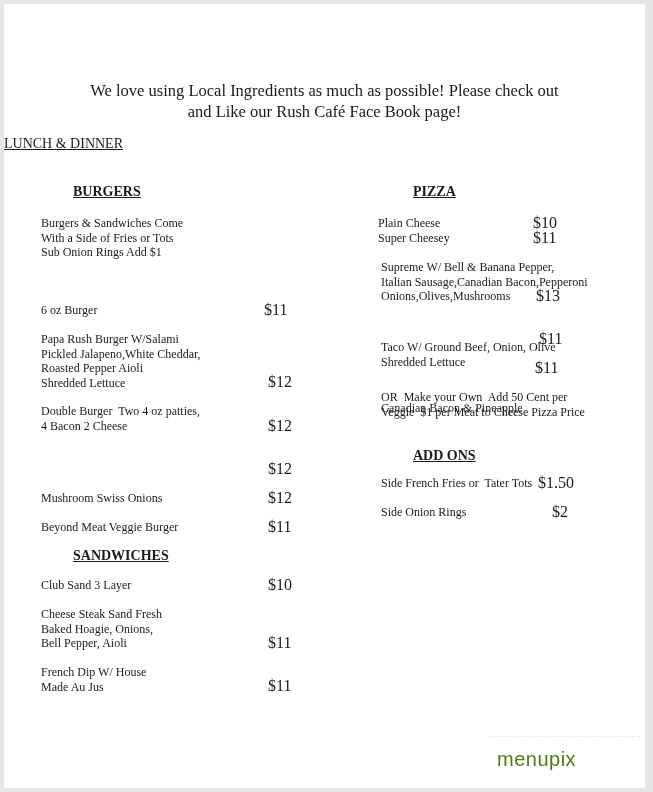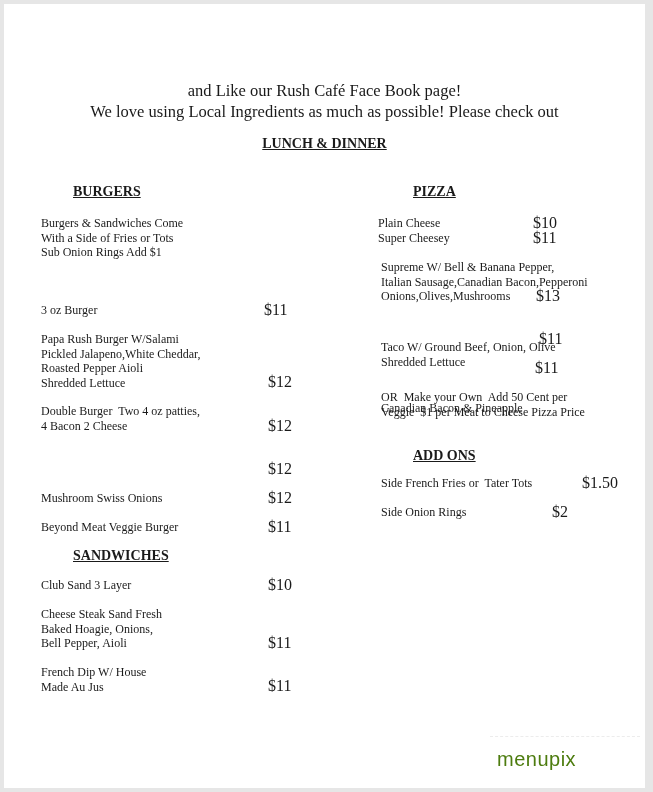--- a/index.html
+++ b/index.html
@@ -20,23 +20,23 @@
   .intro {
     position: absolute; left: 0; width: 100%;
     top: 76px;
     text-align: center;
     font-size: 16.5px;
     line-height: 21px;
   }
   .title {
     position: absolute; left: 0; width: 100%;
     top: 132px;
-    text-align: center;
+    text-align: left;
     font-size: 14px;
-    font-weight: bold;
+    font-weight: normal;
   }
   .title span { text-decoration: underline; }
   .sec {
     position: absolute;
     font-size: 14px;
     font-weight: bold;
     text-decoration: underline;
     margin-left: 32px;
   }
   .blk {
@@ -63,32 +63,32 @@
     left: 490px; top: 736px; width: 150px; height: 0;
     border-top: 1px dashed #ececec;
   }
 </style>
 </head>
 <body>
 
 <div class="page">
 
   <div class="intro">
+    <div>We love using Local Ingredients as much as possible! Please check out</div>
     <div>and Like our Rush Café Face Book page!</div>
-    <div>We love using Local Ingredients as much as possible! Please check out</div>
   </div>
 
   <div class="title"><span>LUNCH &amp; DINNER</span></div>
 
   <div class="sec" style="left:37px;top:180px;">BURGERS</div>
   <div class="blk" style="left:37px;top:212px;">Burgers &amp; Sandwiches Come
 With a Side of Fries or Tots
 Sub Onion Rings Add $1</div>
 
-  <div class="blk" style="left:37px;top:299px;">3 oz Burger</div>
+  <div class="blk" style="left:37px;top:299px;">6 oz Burger</div>
   <div class="price" style="left:260px;top:299px;">$11</div>
 
   <div class="blk" style="left:37px;top:328px;">Papa Rush Burger W/Salami
 Pickled Jalapeno,White Cheddar,
 Roasted Pepper Aioli
 Shredded Lettuce</div>
   <div class="price" style="left:264px;top:371px;">$12</div>
 
   <div class="blk" style="left:37px;top:400px;">Double Burger  Two 4 oz patties,
 4 Bacon 2 Cheese</div>
@@ -135,21 +135,21 @@
 
   <div class="blk" style="left:377px;top:357px;margin-top:40px;">Canadian Bacon &amp; Pineapple</div>
   <div class="price" style="left:531px;top:357px;">$11</div>
 
   <div class="blk" style="left:377px;top:386px;">OR  Make your Own  Add 50 Cent per
 Veggie  $1 per Meat to Cheese Pizza Price</div>
 
   <div class="sec" style="left:377px;top:444px;">ADD ONS</div>
 
   <div class="blk" style="left:377px;top:472px;">Side French Fries or  Tater Tots</div>
-  <div class="price" style="left:534px;top:472px;margin-left:44px;">$1.50</div>
+  <div class="price" style="left:534px;top:472px;">$1.50</div>
 
   <div class="blk" style="left:377px;top:501px;">Side Onion Rings</div>
   <div class="price" style="left:548px;top:501px;">$2</div>
 
 </div>
 
 <div class="wm-line"></div>
 <div class="watermark">menupix</div>
 
 </body></html>

